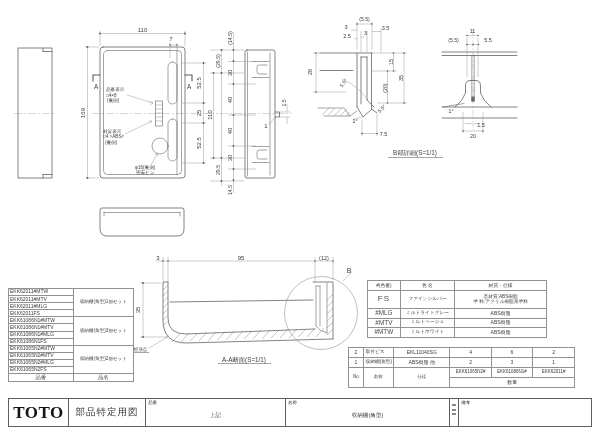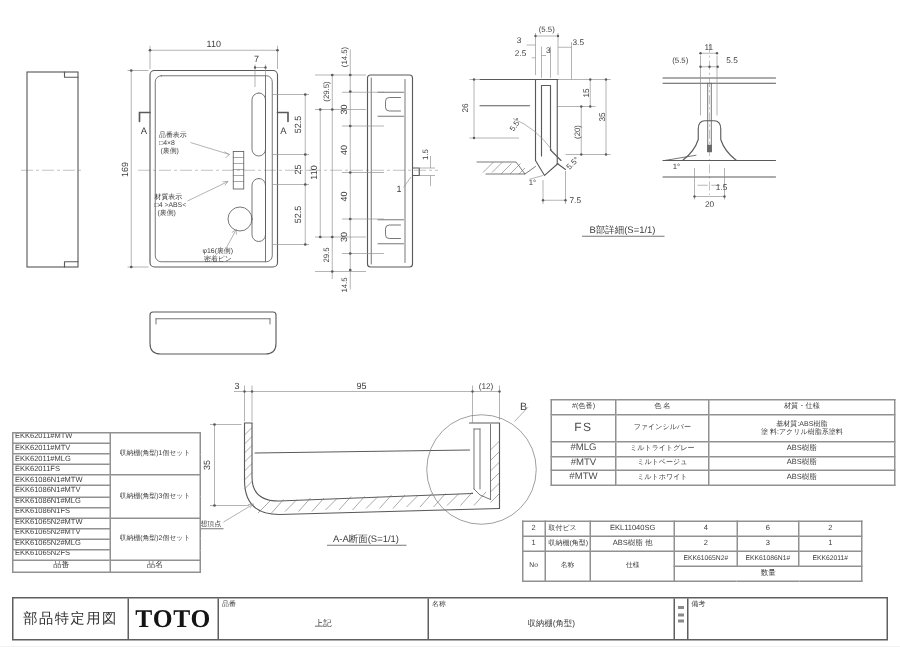--- a/index.html
+++ b/index.html
@@ -14,21 +14,21 @@
   .dot{fill:#5a5a5a;stroke:none;}
   text{font-family:"Liberation Sans",sans-serif;fill:#3c3c3c;}
   .s6{font-size:6px;}.s55{font-size:5.5px;}.s5{font-size:5.2px;}.s45{font-size:4.6px;}.s7{font-size:7px;}.s65{font-size:6.3px;}
   table{border-collapse:collapse;position:absolute;background:#fff;}
   td{border:1px solid #919191;padding:0 1px;line-height:1.05;color:#3c3c3c;}
   .parts{left:8px;top:288px;width:126px;}
   .parts td{height:6.1px;font-size:5px;white-space:nowrap;overflow:hidden;}
   .parts .code{width:66px;}
   .parts .grp{width:60px;text-align:center;font-size:4.6px;}
   .parts .ft td{text-align:center;font-size:5.4px;height:7px;}
-  .colors{left:367px;top:266px;width:230px;}
+  .colors{left:367px;top:280px;width:180px;}
   .colors td{text-align:center;font-size:5px;white-space:nowrap;overflow:hidden;}
   .colors .hd td{height:9px;font-size:4.8px;}
   .colors .c1{width:41px;} .colors .c2{width:60px;} .colors .c3{width:124px;}
   .colors .fs td{height:17px;}
   .colors .big{font-size:8px;letter-spacing:1px;color:#4a4a4a;}
   .colors .code{font-size:6.4px;color:#4a4a4a;}
   .colors .cname{font-size:4.7px;}
   .colors .spec div{font-size:4.7px;text-align:center;}
   .colors .rw td{height:8.6px;}
   .bom{left:348px;top:347px;width:227px;}
@@ -400,22 +400,22 @@
     <td>EKK61086N1#</td>
     <td>EKK62011#</td>
   </tr>
   <tr>
     <td colspan="3">数量</td>
   </tr>
 </tbody>
     </table>
 
 <div class="tblock">
+  <div class="tcell logo">TOTO</div>
   <div class="tcell doct">部品特定用図</div>
-  <div class="tcell logo">TOTO</div>
   <div class="tcell pncell">
     <span class="lbl">品番</span>
     <div class="val">上記</div>
   </div>
   <div class="tcell nmcell">
     <span class="lbl">名称</span>
     <div class="val">収納棚(角型)</div>
   </div>
   <div class="tcell nrw">
     <span class="vmarks">

